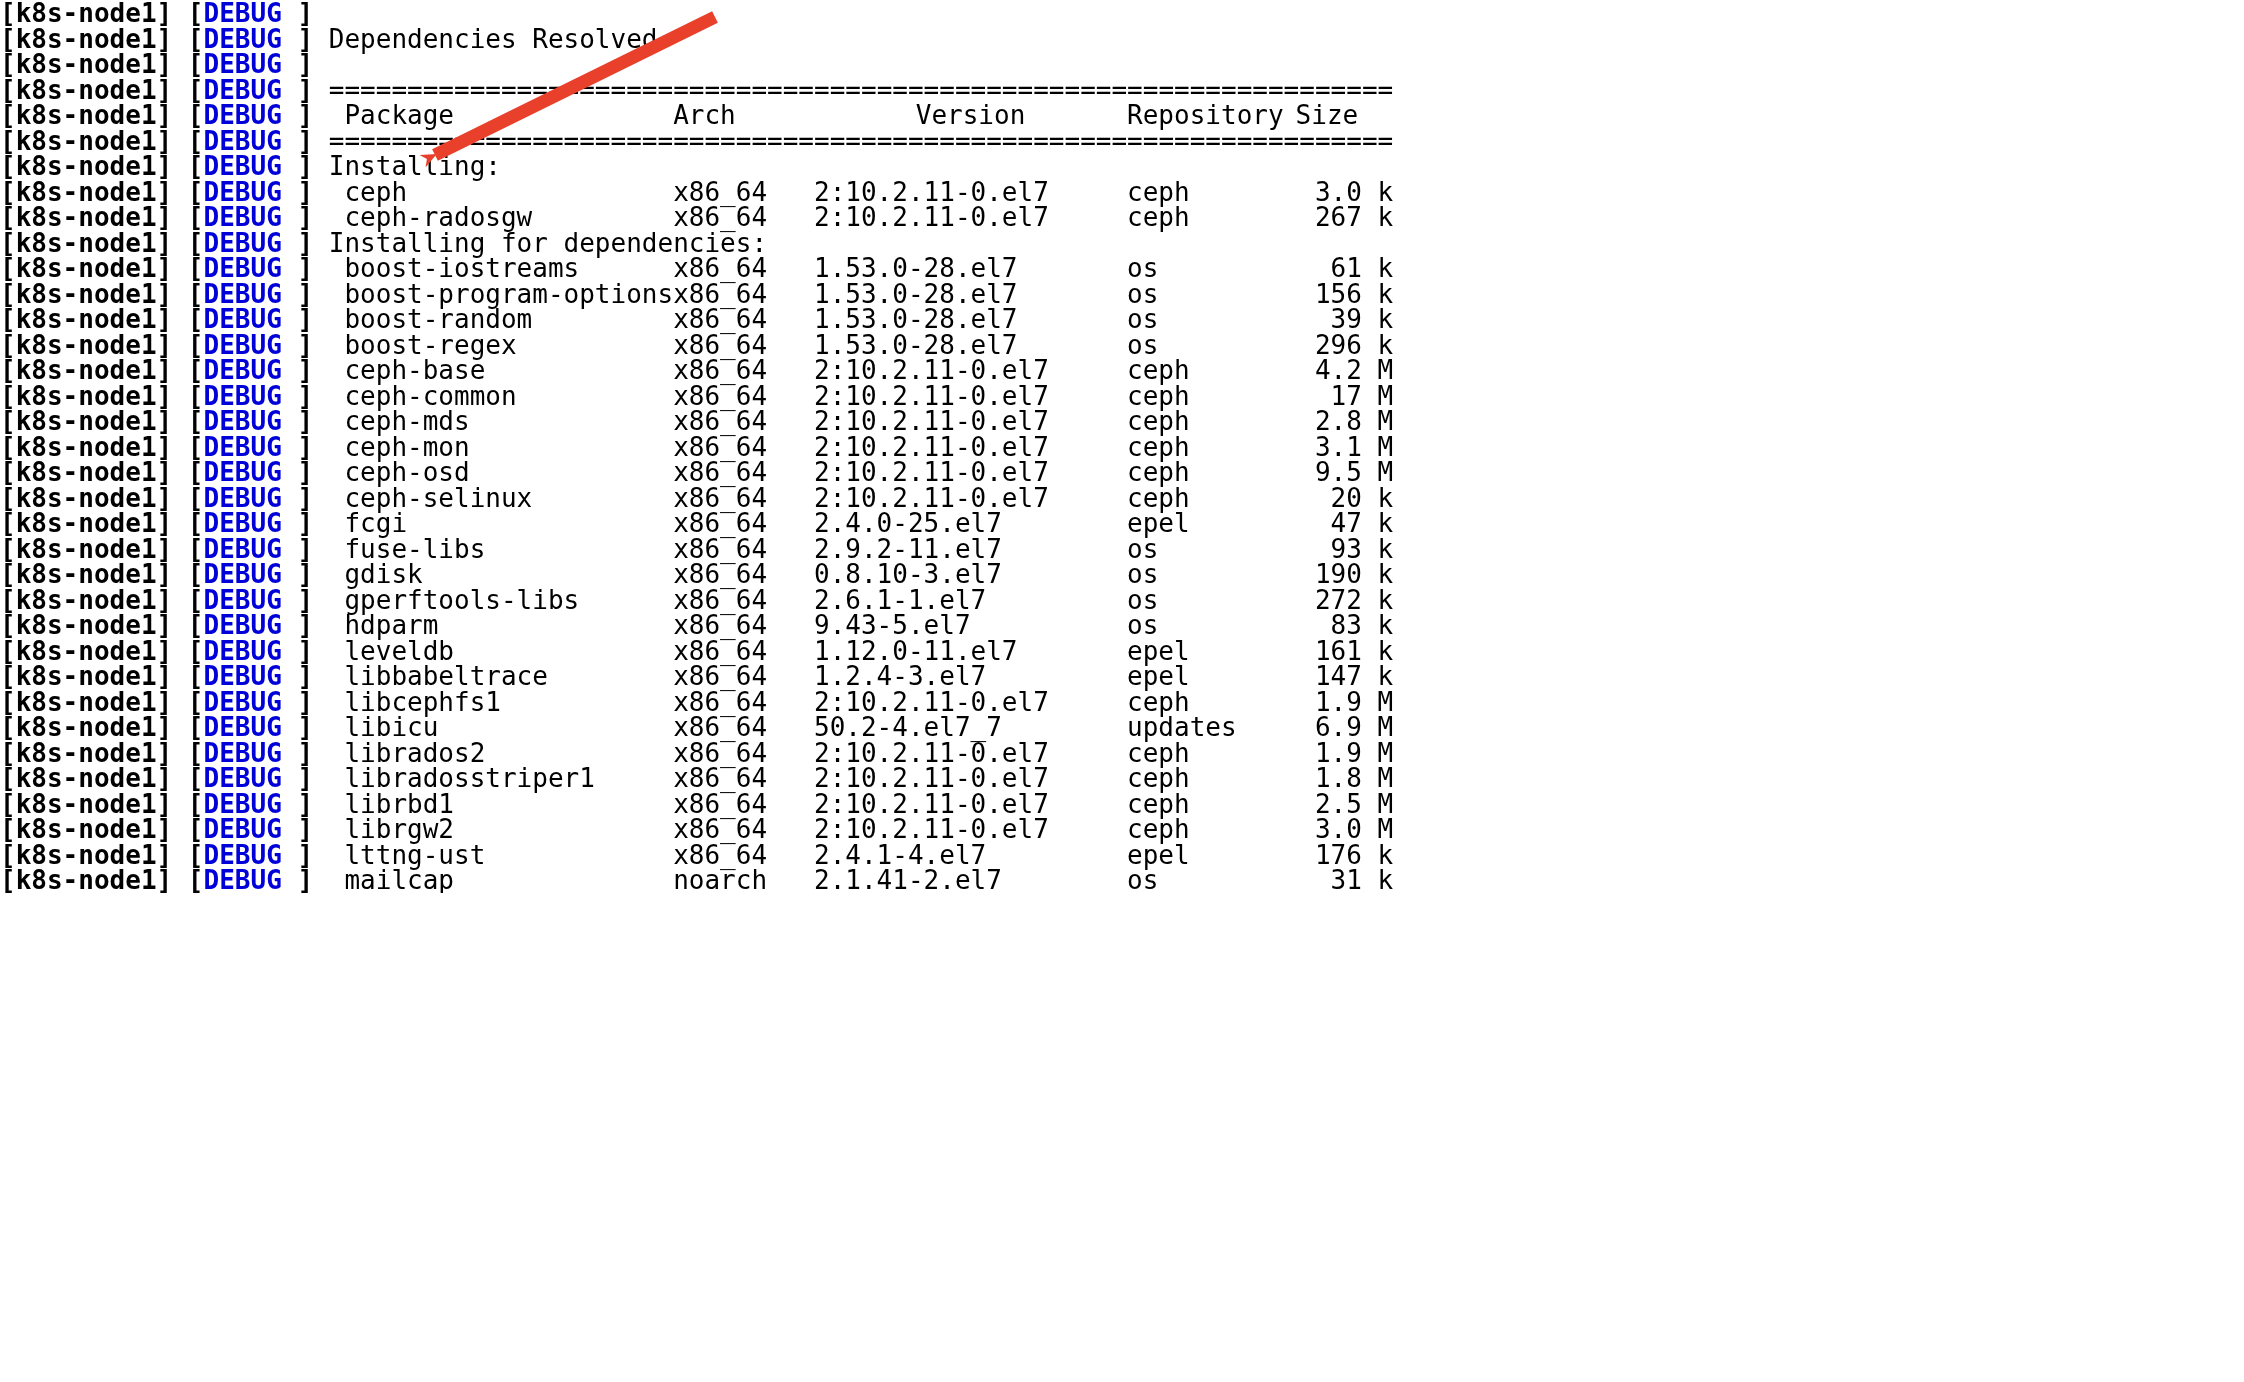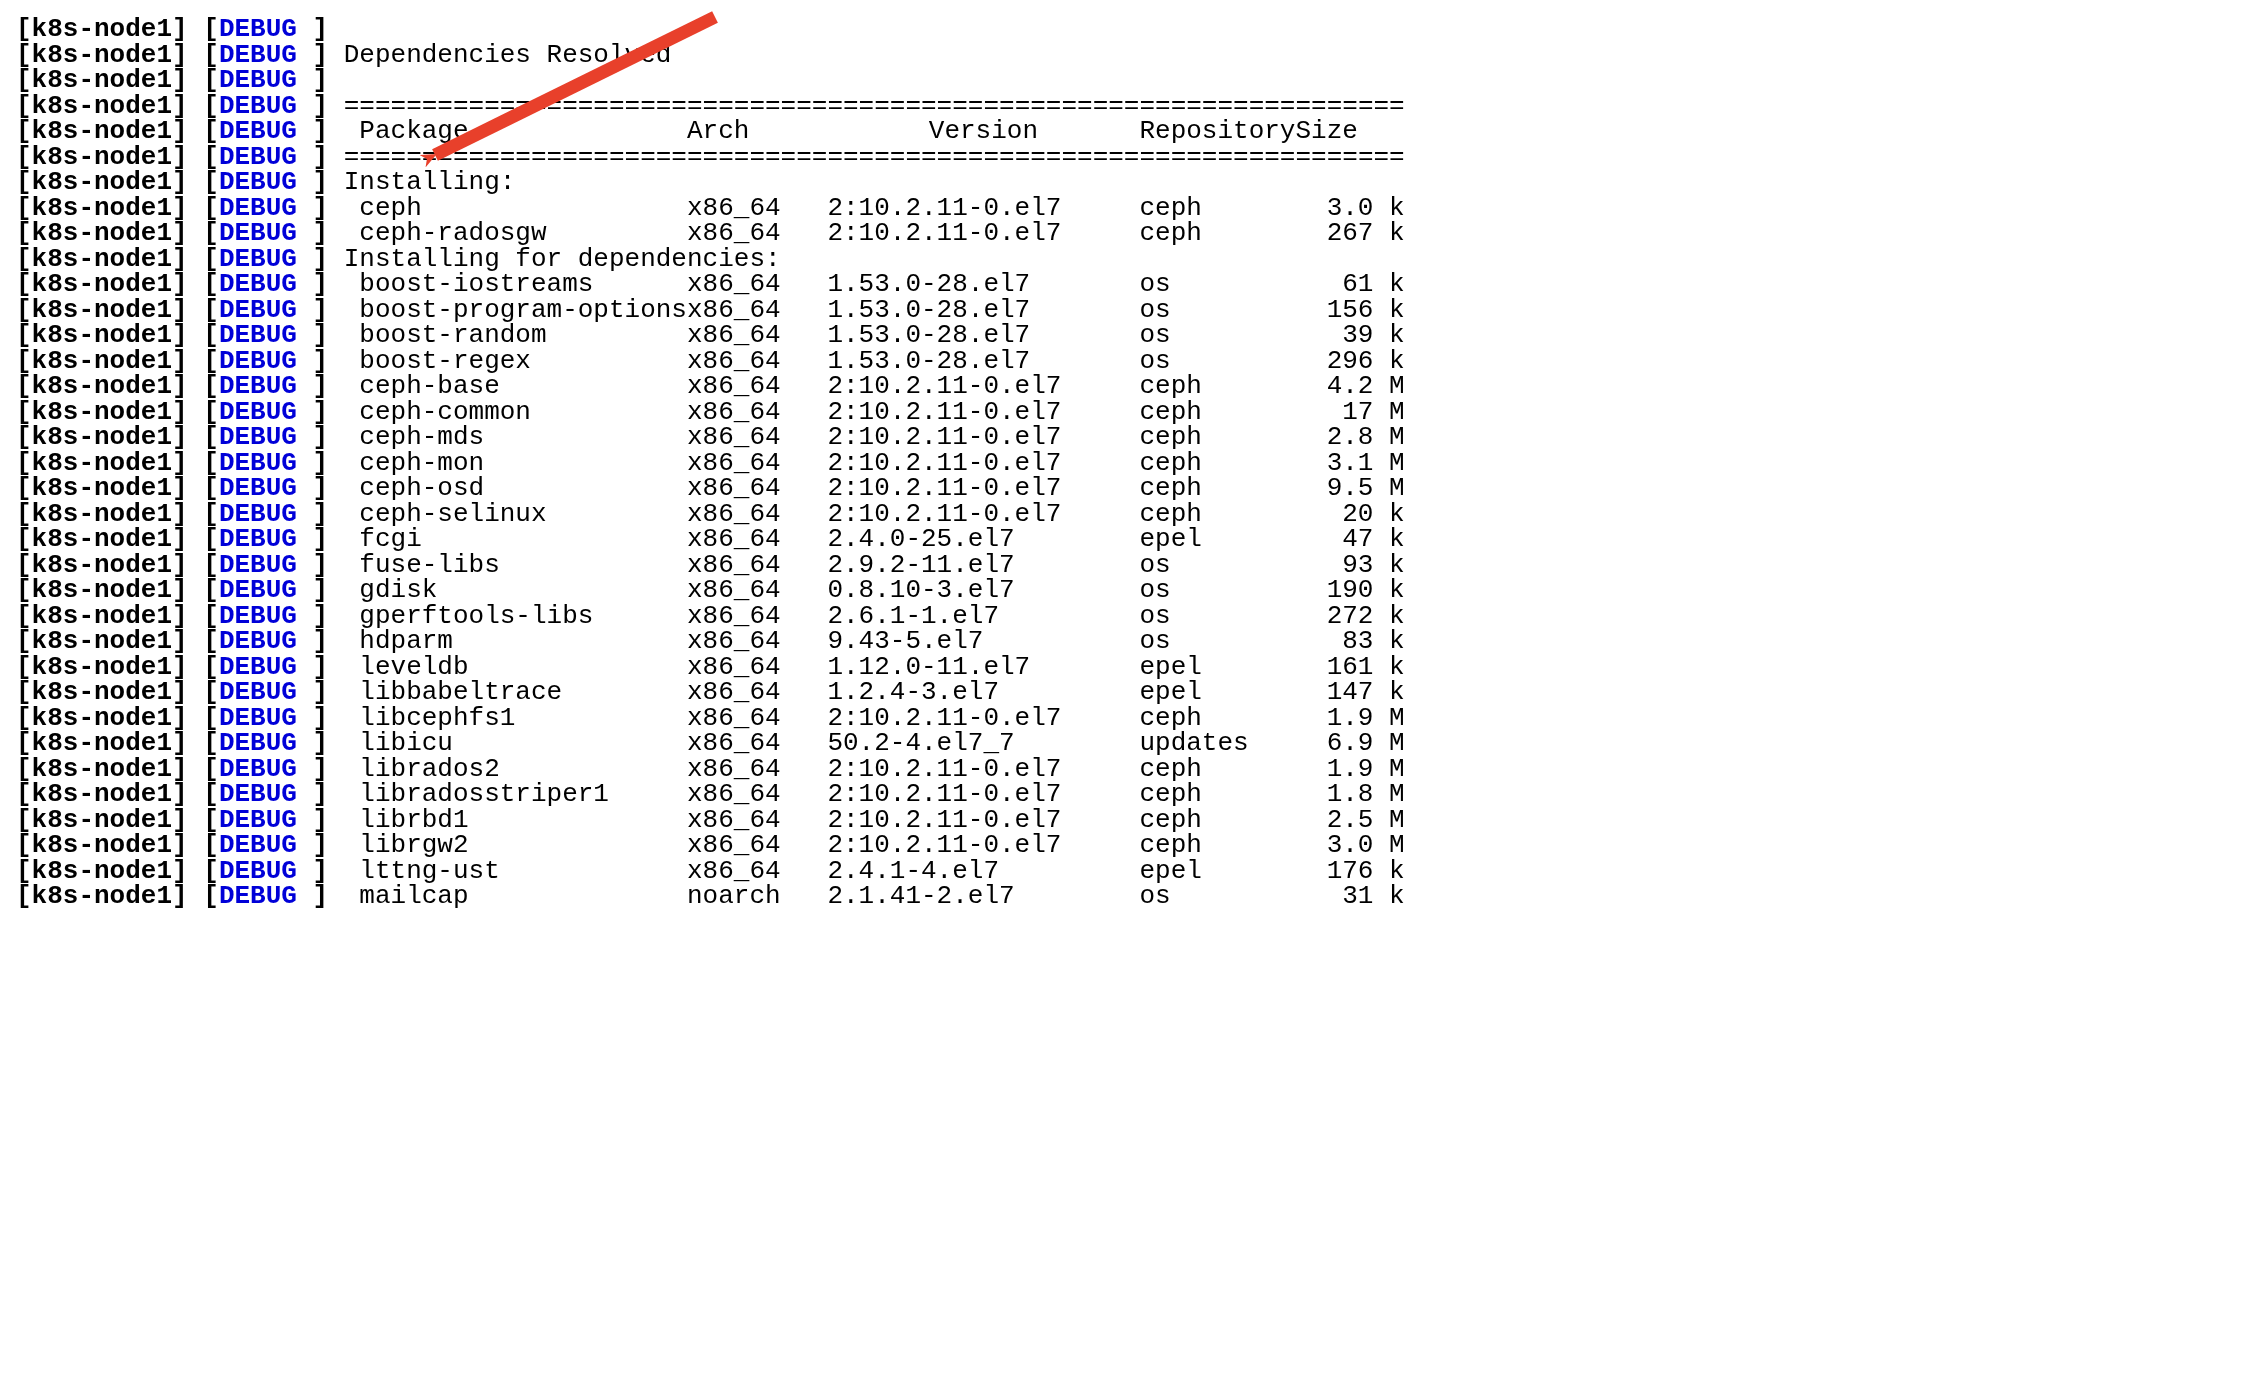--- a/index.html
+++ b/index.html
@@ -6,43 +6,42 @@
     margin: 0;
     padding: 0;
     background: #fff;
     color: #000;
     font-family: "SFMono-Regular", ui-monospace, "Menlo", "Consolas", monospace;
     font-size: 26px;
     line-height: 1.0;
     -webkit-font-smoothing: antialiased;
   }
   .term {
-    padding: 16px;
+    padding: 0px;
     white-space: pre;
     position: relative;
-    font-family: Liberation Mono, monospace;
   }
   .line {
     display: block;
     height: 25.5px;
   }
   .host { font-weight: 700; }
   .tag  { color: #0000d8; font-weight: 700; }
   .brkt { font-weight: 700; }
   .col-pkg     { display:inline-block; width: 22ch; }
   .col-arch    { display:inline-block; width:  9ch; }
   .col-ver     { display:inline-block; width: 20ch; }
   .col-repo    { display:inline-block; width: 10ch; }
   .col-size    { display:inline-block; width:  5ch; text-align: right; }
   .col-unit    { display:inline-block; width:  2ch; }
   .hdr-pkg     { display:inline-block; width: 22ch; }
   .hdr-arch    { display:inline-block; width:  9ch; }
   .hdr-ver     { display:inline-block; width: 20ch; text-align: center; }
   .hdr-repo    { display:inline-block; width: 10ch; }
-  .hdr-size    { display:inline-block; width:  5ch; }
+  .hdr-size    { display:inline-block; width:  5ch; margin-left: 12px; }
   .sep         { letter-spacing: 0; }
   .watermark {
     position: absolute;
     right: 6px;
     bottom: 2px;
     font-family: Arial, sans-serif;
     font-size: 14px;
     color: rgba(0,0,0,0.10);
     letter-spacing: 0.5px;
   }

